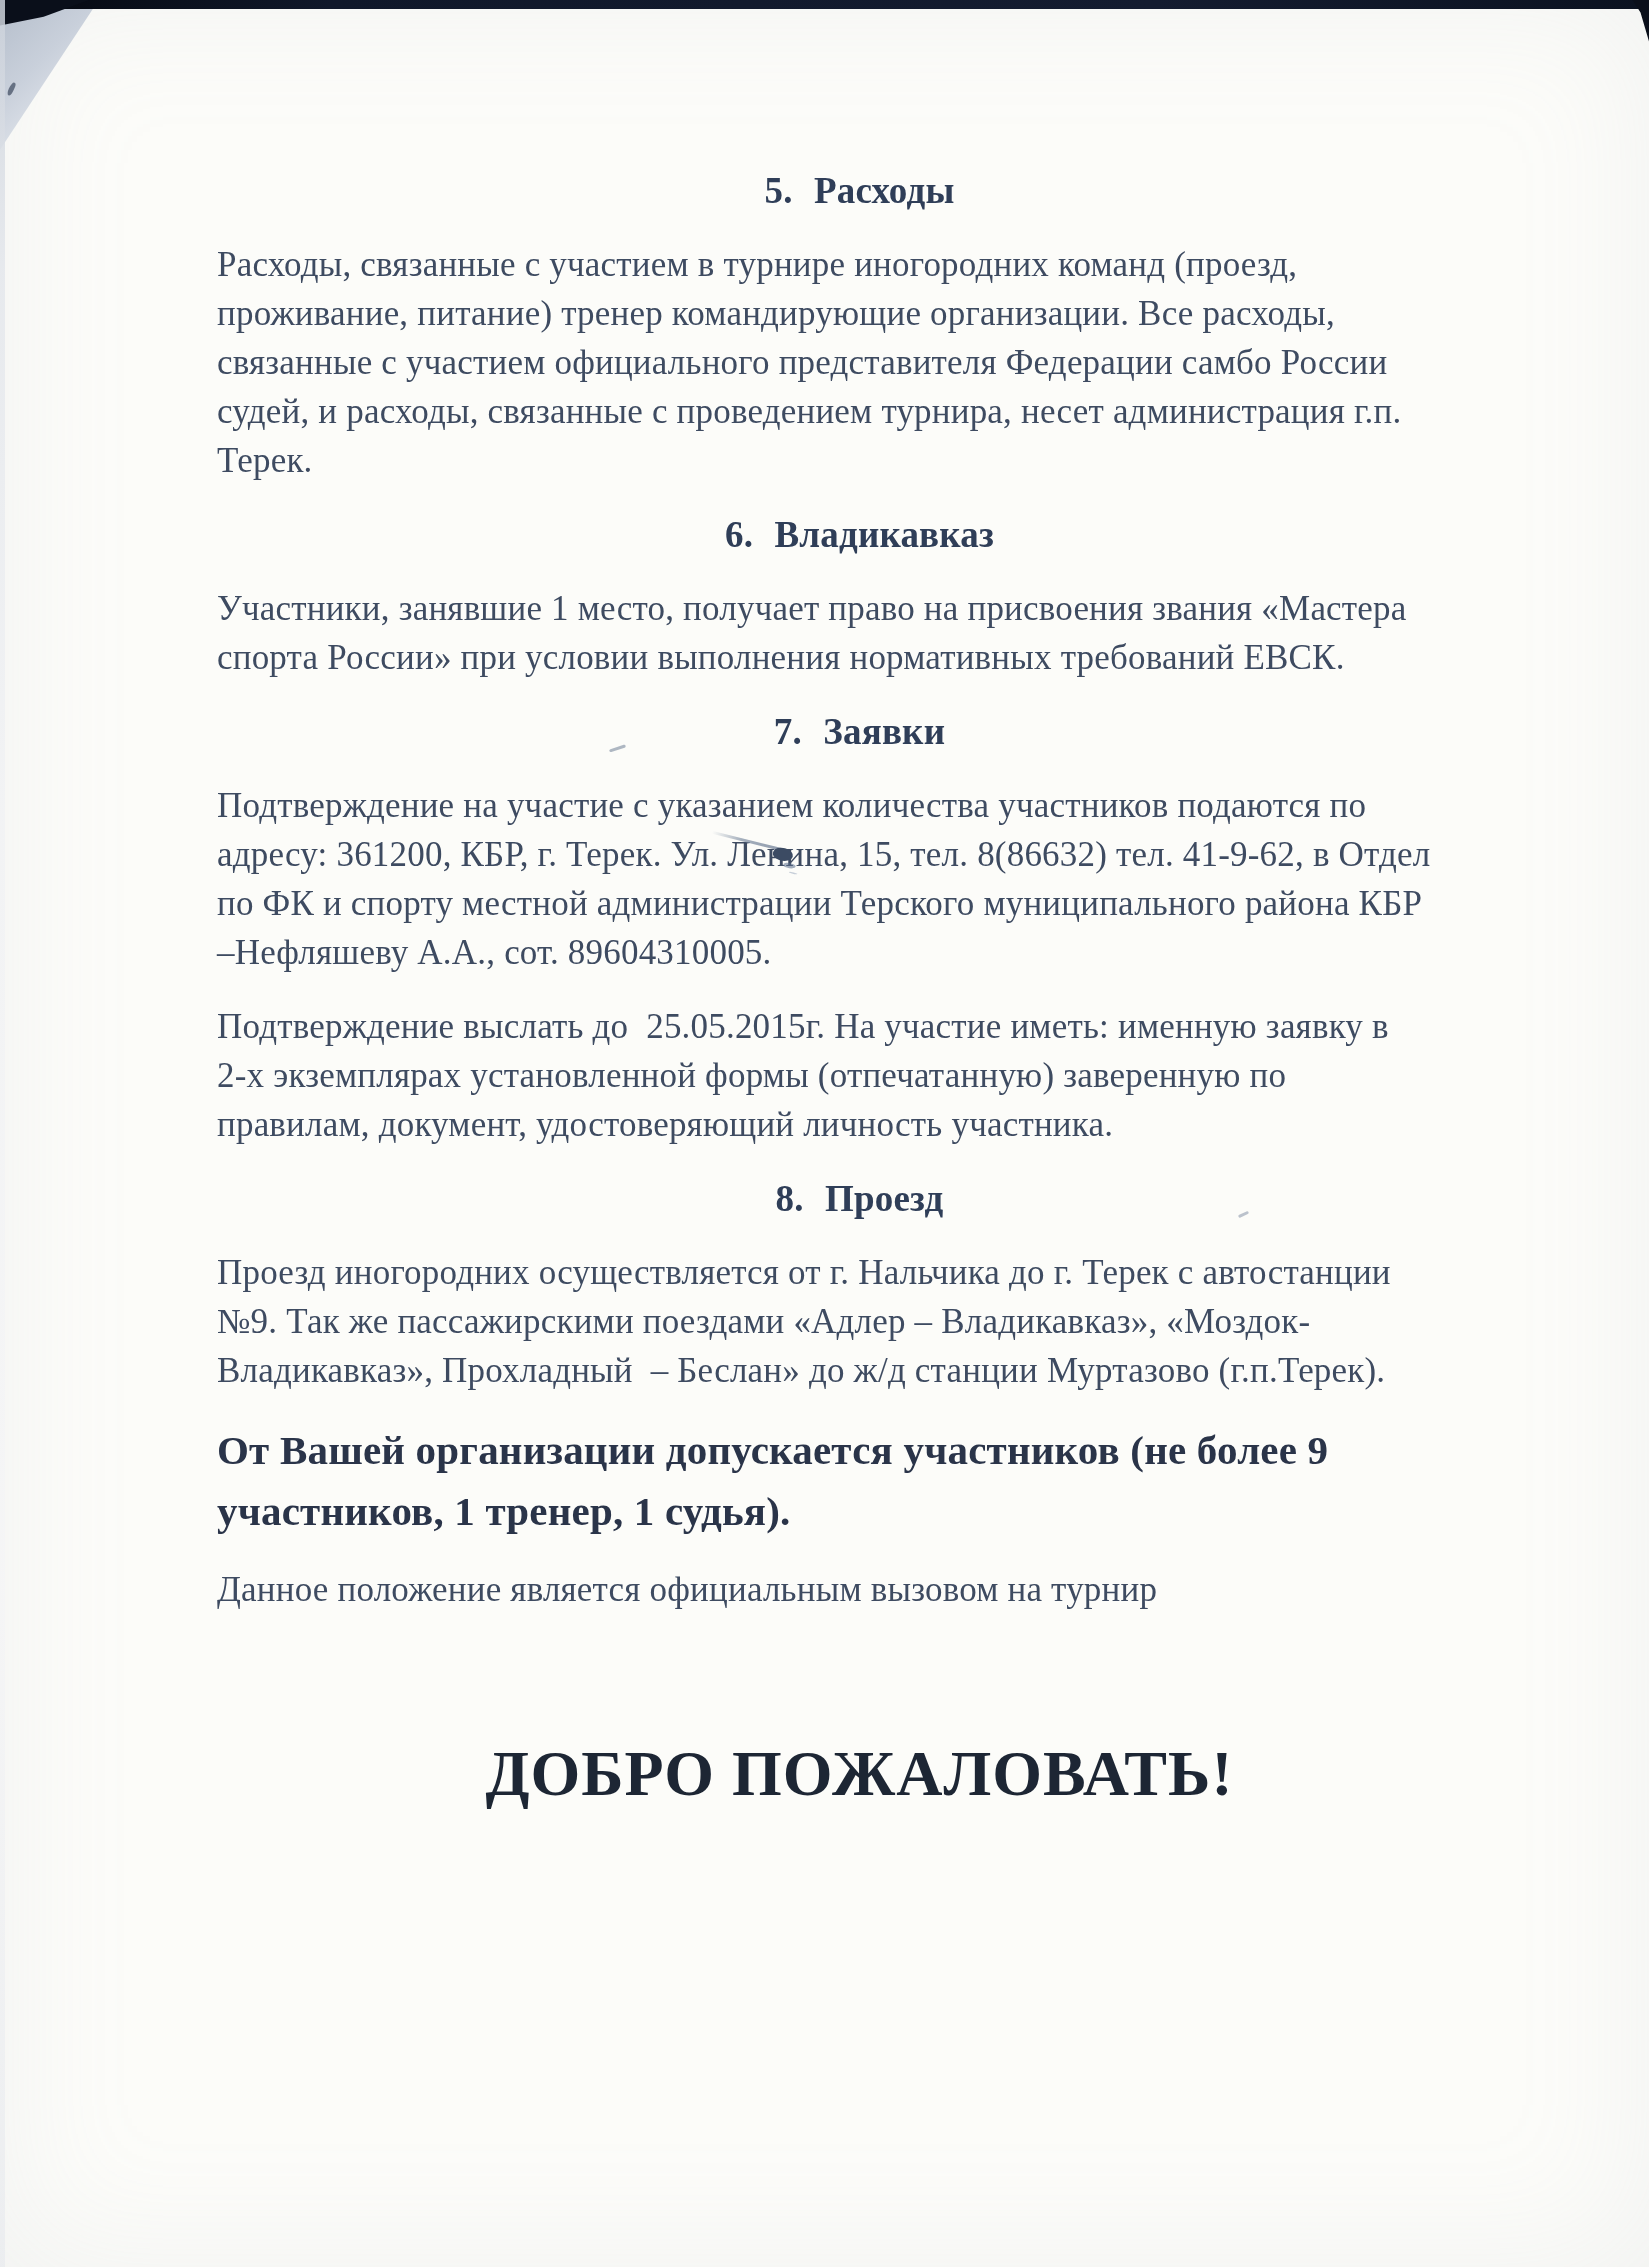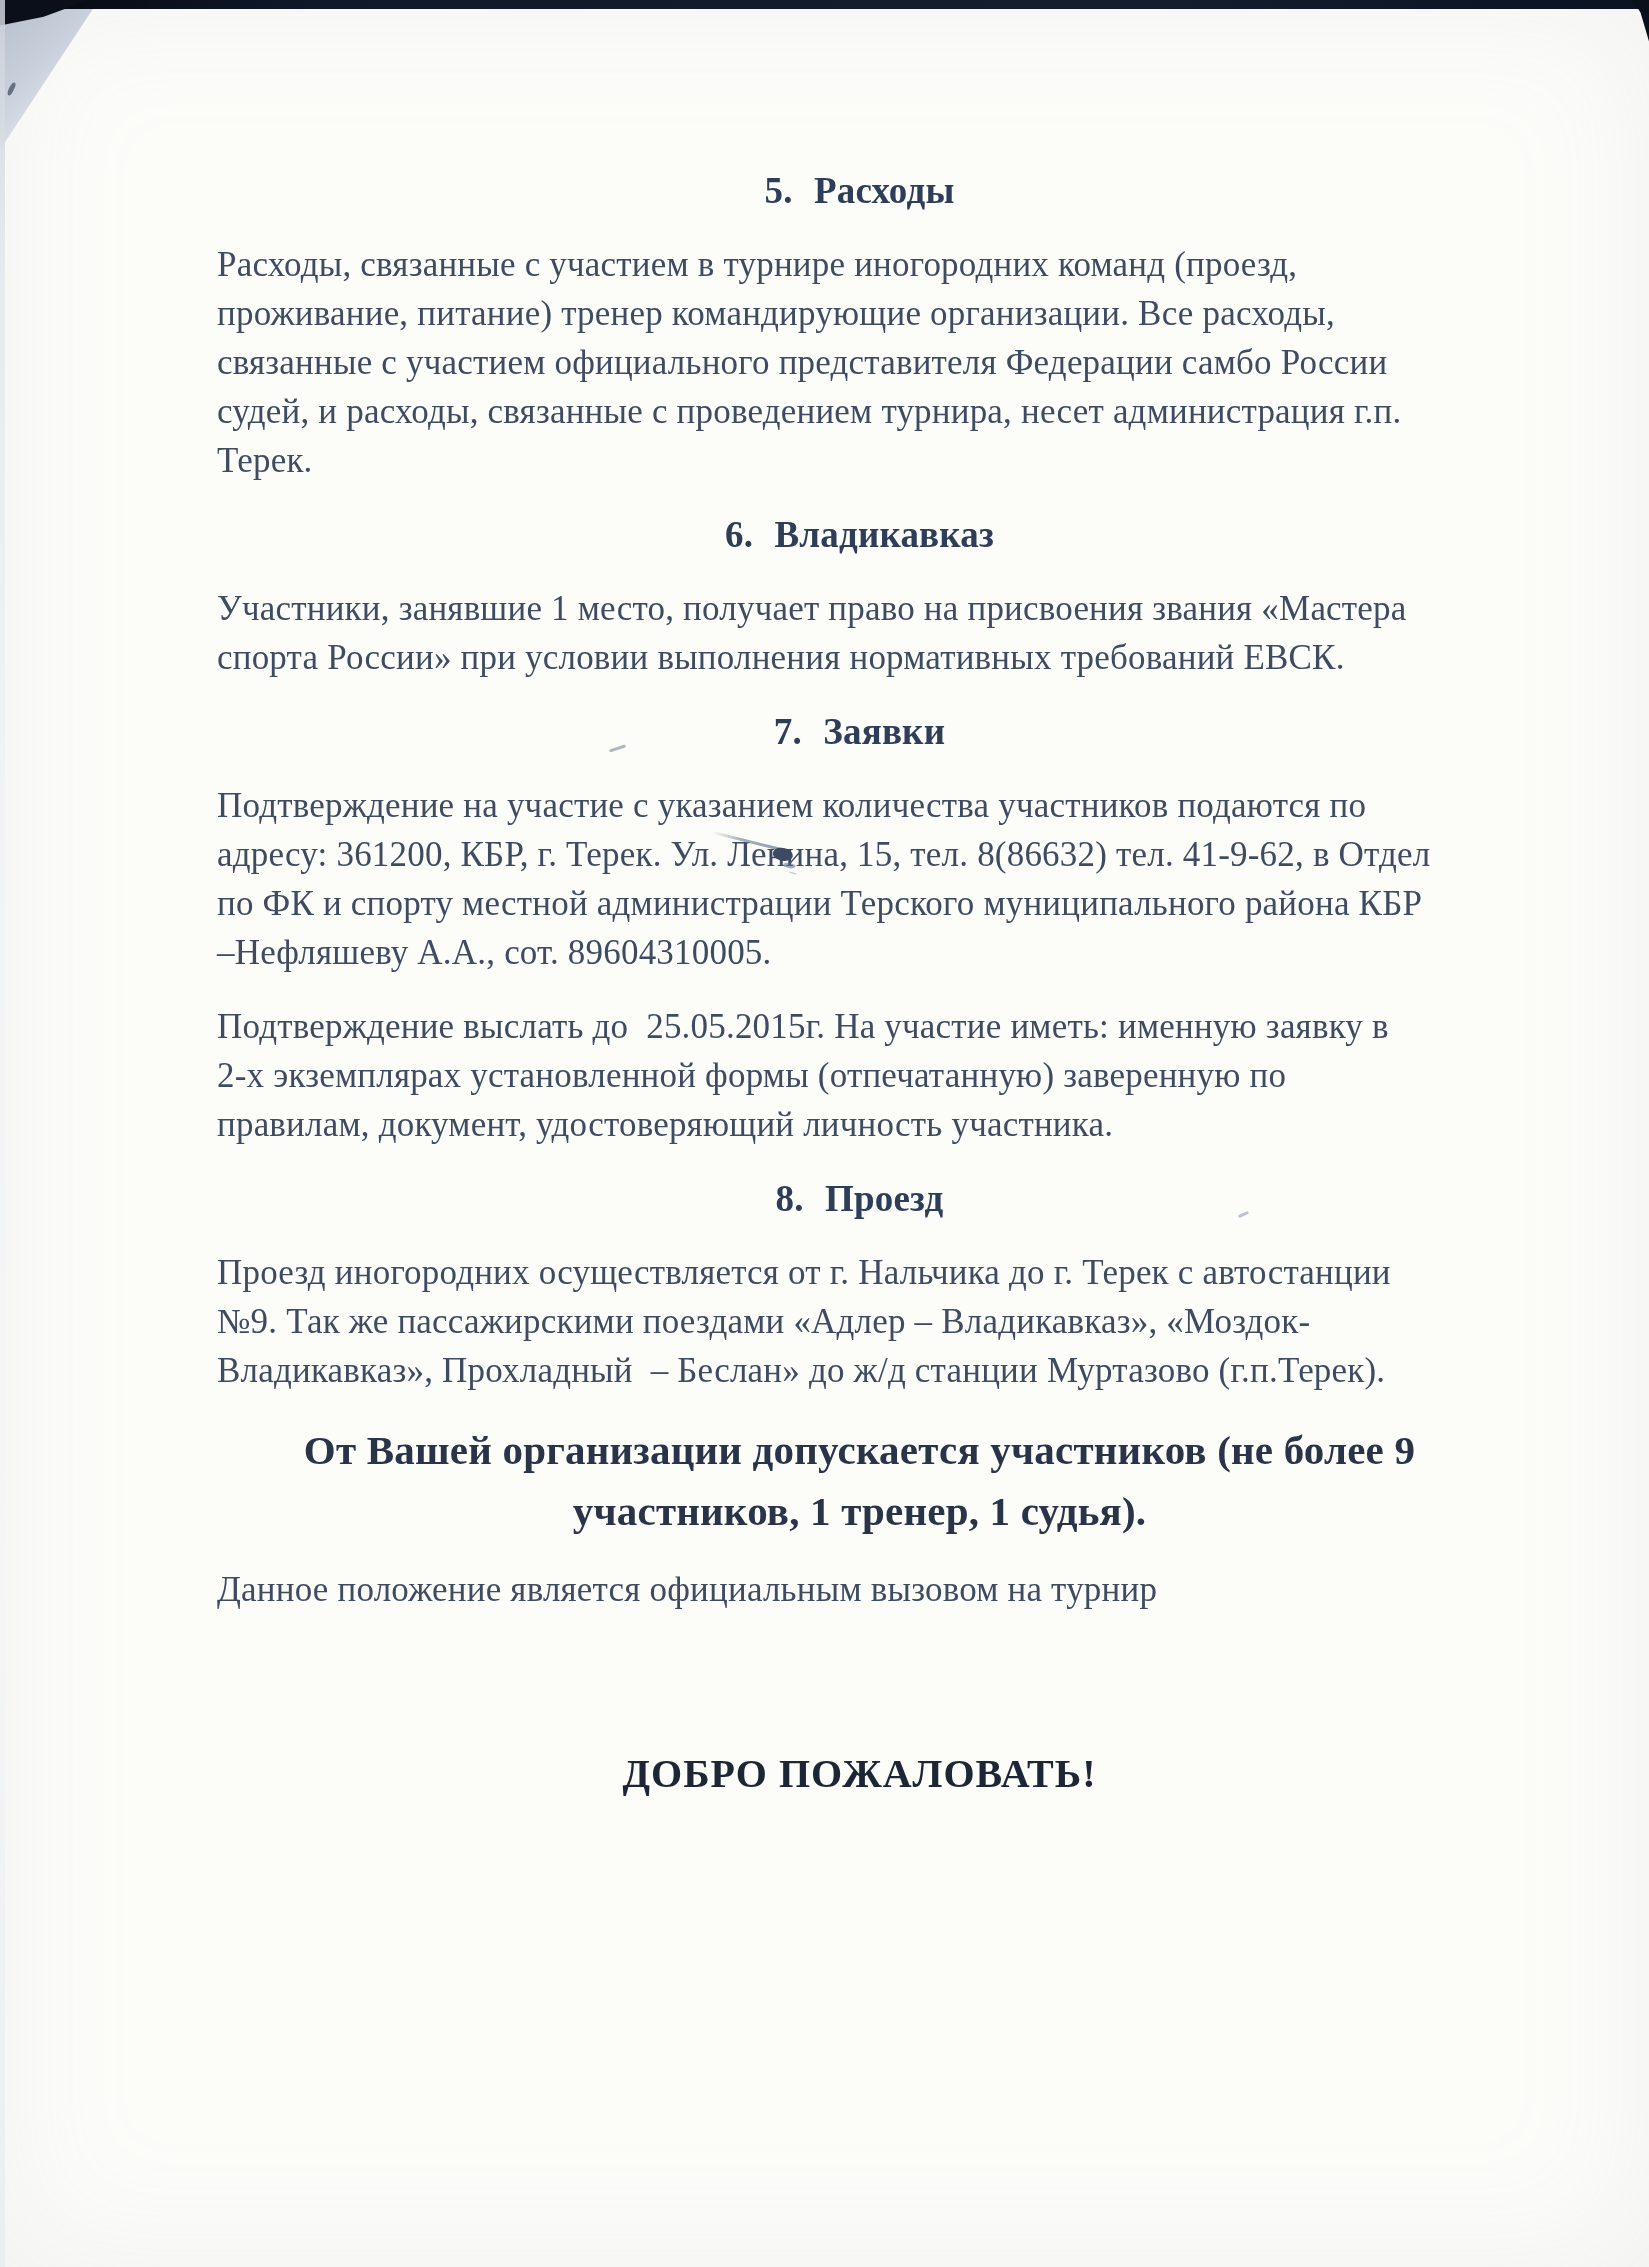--- a/index.html
+++ b/index.html
@@ -94,30 +94,29 @@
     margin: 0 0 25px 0;
     white-space: pre-wrap;
   }
   .emphasis {
     margin: 19.4px 0 0 0;
     font-weight: bold;
     font-size: 41px;
     line-height: 61px;
     color: #2a3449;
     white-space: pre-wrap;
-    text-align: center;
   }
   .closing {
     margin: 23px 0 0 0;
   }
   .welcome {
     margin: 126px 0 0 0;
     text-align: center;
     font-weight: bold;
-    font-size: 40px;
+    font-size: 64px;
     line-height: 68px;
     letter-spacing: 1px;
     color: #1d2634;
   }
 </style>
 </head>
 <body>
 
 <div class="page">
 

